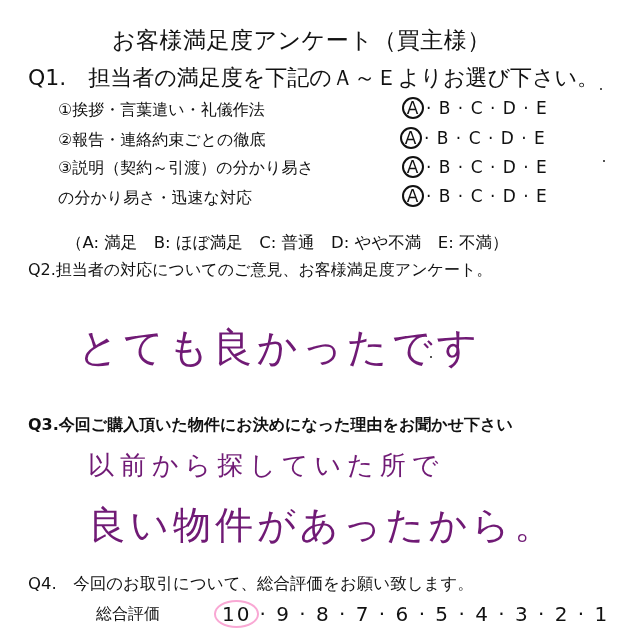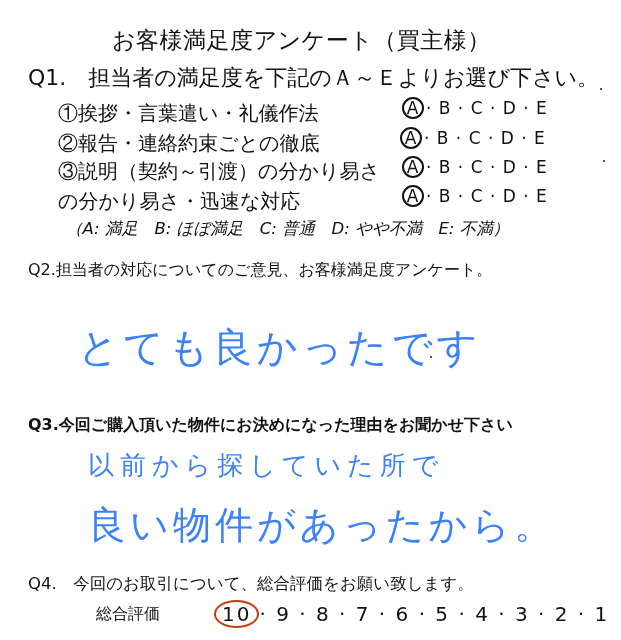--- a/index.html
+++ b/index.html
@@ -2,35 +2,35 @@
 <html><head>
 <meta charset="utf-8">
 <style>
   html, body { margin:0; padding:0; background:#fff; }
   body { width:621px; height:640px; position:relative; overflow:hidden; color:#111;
          font-family: "DejaVu Sans", "Liberation Sans", sans-serif; }
   .abs { position:absolute; white-space:nowrap; }
   .title { left:112px; top:25px; font-size:23px; letter-spacing:0.5px;text-align:center; }
   .q { font-size:22px; }
   .q1 { left:28px; top:63px; }
-  .item { font-size:20px;font-family:Liberation Mono, monospace; }
+  .item { font-size:16px; }
   .opts { font-size:17px; letter-spacing:1px; }
   .circle { display:inline-block; border:2px solid #111; border-radius:50%; width:18px; height:18px;
             line-height:18px; text-align:center; margin-right:2px; }
-  .legend { left:66px; top:218px; font-size:16.5px;font-style:italic; }
+  .legend { left:66px; top:232px; font-size:16.5px; }
   .q2 { left:28px; top:260px; font-size:16px; }
-  .hand { font-family: "DejaVu Serif", "Liberation Serif", serif; font-weight:300; color:#3b82f6; }
+  .hand { font-family: "DejaVu Serif", "Liberation Serif", serif; font-weight:300; color:#701a75; }
   .a2 { left:78px; top:320px; font-size:40px; letter-spacing:4px; }
   .q3 { left:28px; top:415px; font-size:16px;font-weight:bold; }
   .a3a { left:88px; top:448px; font-size:26px; letter-spacing:6px; }
   .a3b { left:88px; top:500px; font-size:38px; letter-spacing:4px; }
   .q4 { left:28px; top:573px; font-size:16.5px; }
   .total-label { left:96px; top:604px; font-size:16px; }
   .scores { left:214px; top:600px; font-size:20px; letter-spacing:2px; }
-  .circle10 { display:inline-block; border:2px solid #c2410c; border-radius:50%; padding:0 6px; }
+  .circle10 { display:inline-block; border:2px solid #f9a8d4; border-radius:50%; padding:0 6px; }
   .dot-mark { position:absolute; width:2px; height:2px; background:#555; }
 </style>
 </head>
 <body>
 
 <div class="abs title">お客様満足度アンケート（買主様）</div>
 
 <div class="abs q q1">Q1.　担当者の満足度を下記のＡ～Ｅよりお選び下さい。</div>
 
 <div class="abs item" style="left:58px;top:100px;">①挨拶・言葉遣い・礼儀作法</div>

